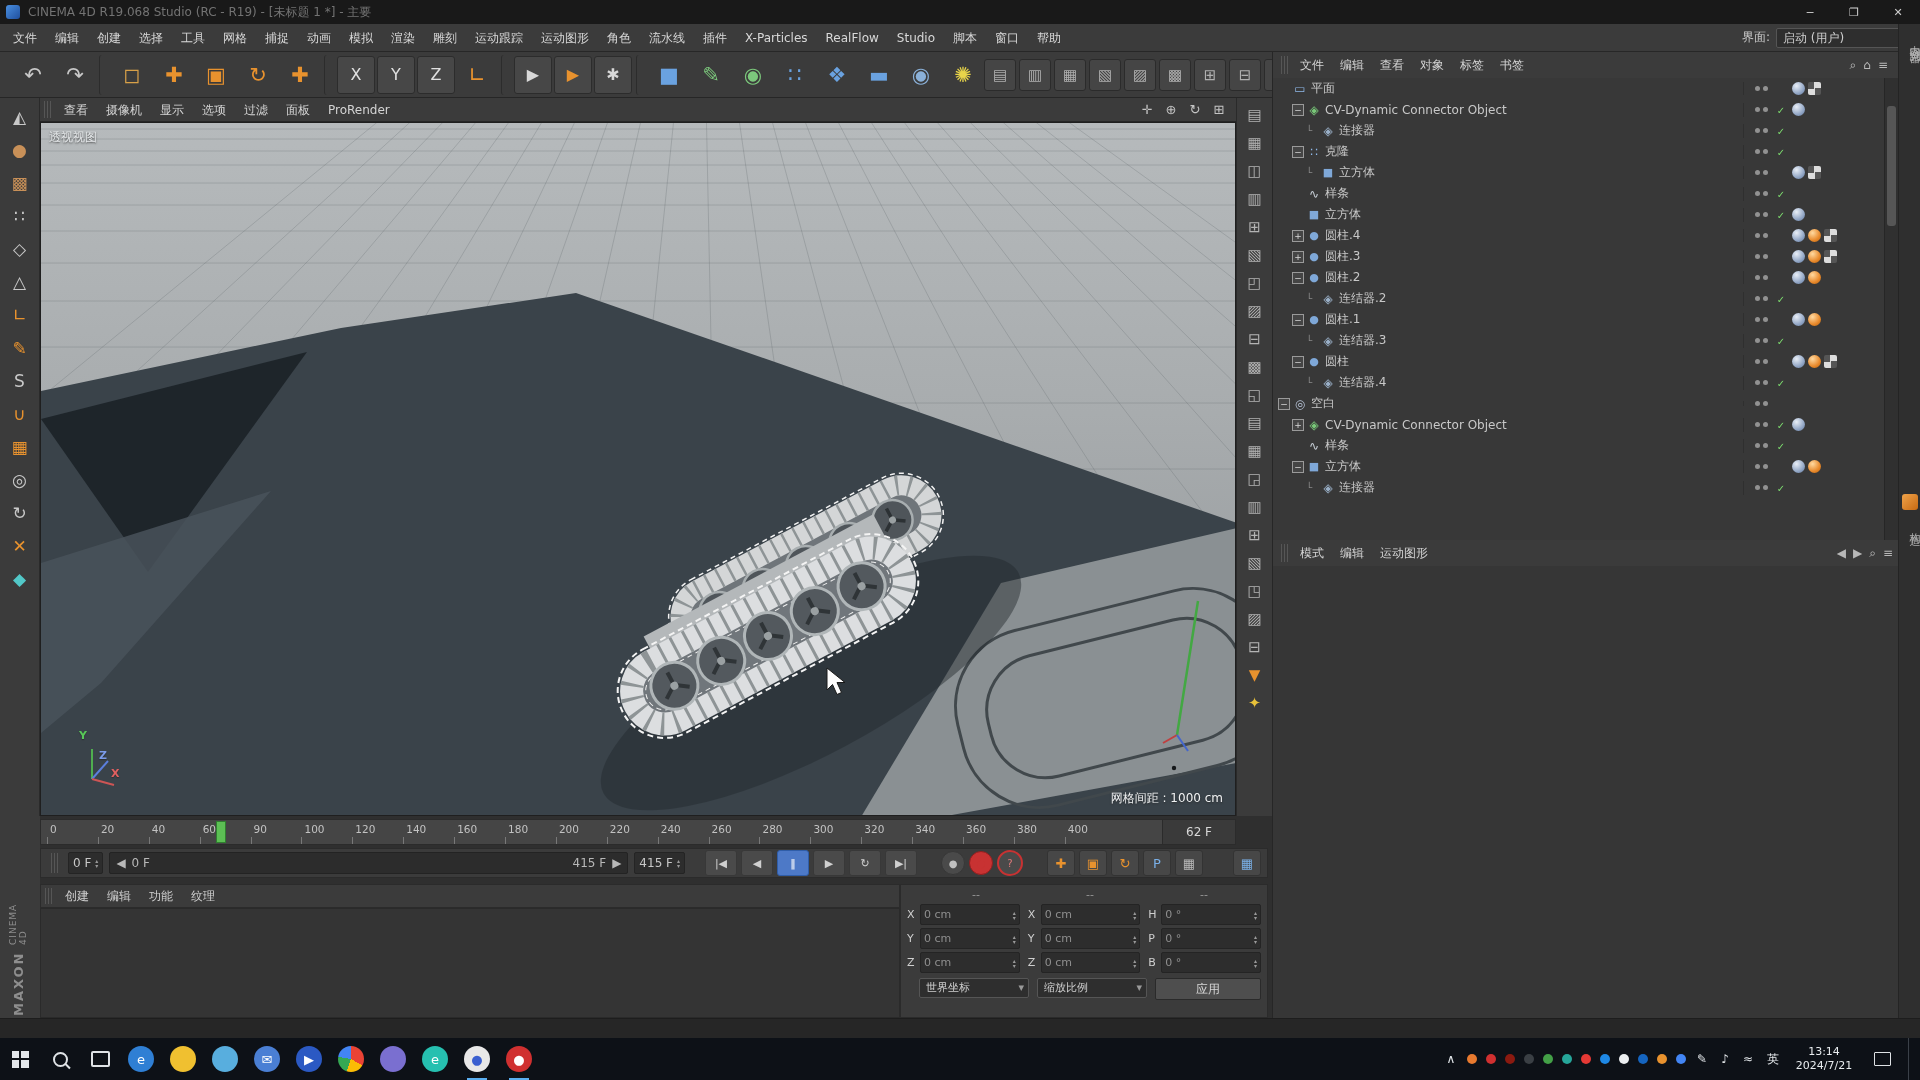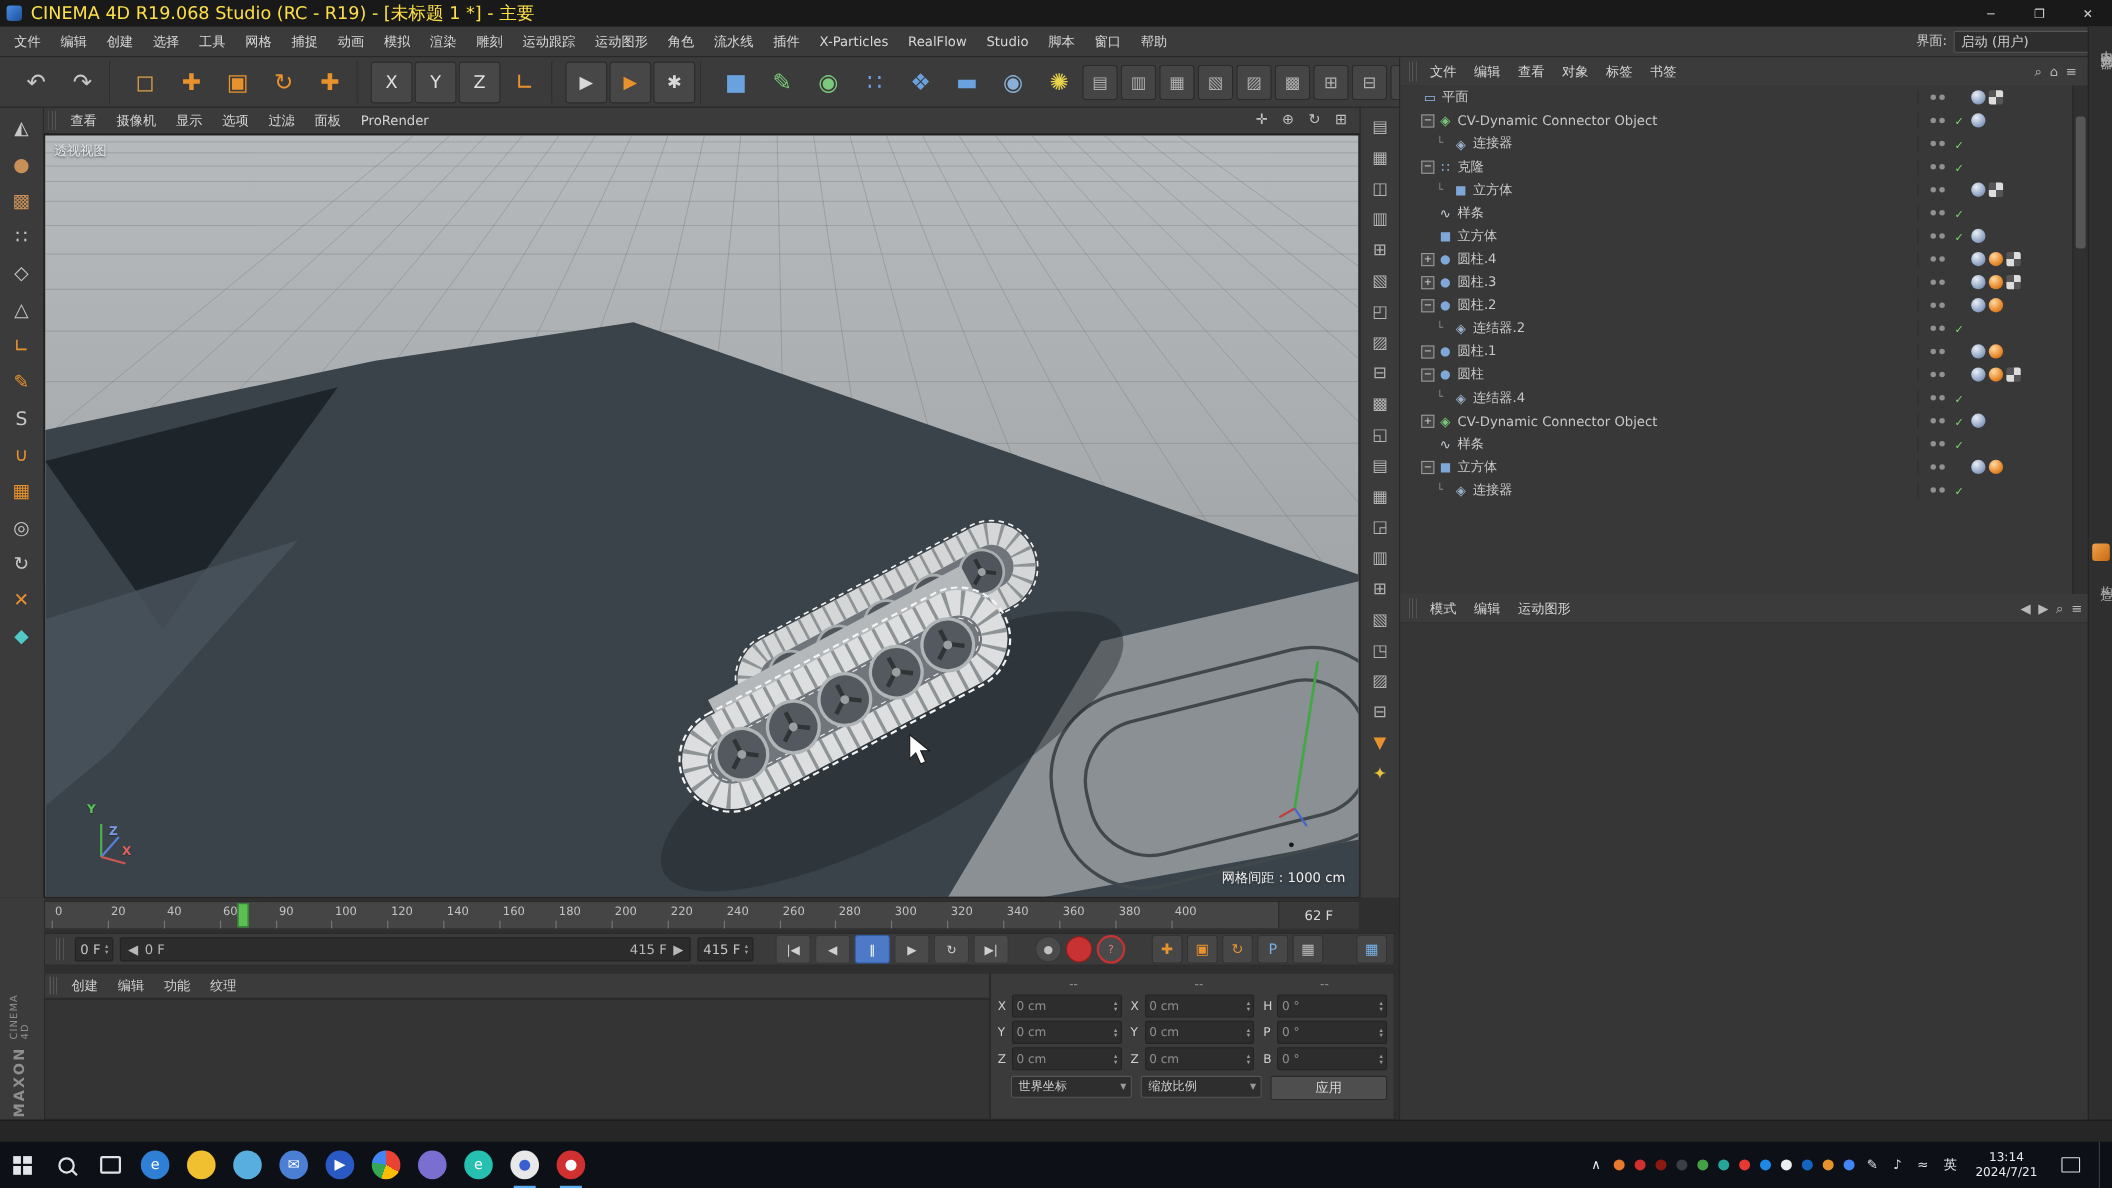--- a/index.html
+++ b/index.html
@@ -2,21 +2,21 @@
 <html><head>
 <meta charset="utf-8">
 <style>
   html,body{margin:0;padding:0;width:1920px;height:1080px;overflow:hidden;background:#2f2f2f;
     font-family:"DejaVu Sans","Liberation Sans",sans-serif;font-size:12px;color:#d0d0d0;
     -webkit-font-smoothing:antialiased;}
   i,em{font-style:normal}
   
   #titlebar{position:absolute;left:0;top:0;width:1920px;height:24px;background:#191919;display:flex;align-items:center;border-bottom:1px solid #000}
   .app-ico{width:14px;height:14px;margin:0 8px 0 6px;border-radius:3px;background:linear-gradient(135deg,#4a8fe0,#1f4f9e)}
-  #titlebar .title{color:#fde047;font-size:16px}
+  #titlebar .title{color:#737373;font-size:12px}
   .win-controls{margin-left:auto;display:flex}
   .win-controls span{width:44px;height:24px;display:flex;align-items:center;justify-content:center;color:#cfcfcf;font-size:11px}
   
   #menubar{position:absolute;left:0;top:24px;width:1920px;height:28px;background:#3b3b3b;border-bottom:1px solid #272727;display:flex;align-items:center;padding-left:4px;box-sizing:border-box}
   #menubar-items{display:flex;align-items:center;height:100%}
   #menubar-items span{padding:0 9px;line-height:28px;color:#d8d8d8;cursor:default}
   .iface-wrap{margin-left:auto;display:flex;align-items:center;gap:6px;padding-right:8px}
   .iface-wrap .lbl{color:#c8c8c8}
   .dd{background:#2e2e2e;border:1px solid #555;border-radius:2px;height:18px;line-height:18px;padding:0 18px 0 6px;position:relative;color:#cfcfcf;min-width:110px}
   .dd::after{content:"▾";position:absolute;right:4px;top:0;color:#9a9a9a}
@@ -1110,20 +1110,35 @@
             <i></i>
           </span>
           <span class="checkcol"></span>
           <span class="tags">
             <span class="tag k-phong"></span>
             <span class="tag k-dynamics"></span>
           </span>
         </span>
       </div>
       <div class="om-row">
+        <span class="indent" style="width: 28px;"></span>
+
+        <span class="treeline"></span>
+        <span class="obj-icon k-connector2"></span>
+        <span class="om-label">连结器.3</span>
+        <span class="om-right">
+          <span class="dots">
+            <i></i>
+            <i></i>
+          </span>
+          <span class="checkcol"><span class="check"></span></span>
+          <span class="tags"></span>
+        </span>
+      </div>
+      <div class="om-row">
         <span class="indent" style="width: 14px;"></span>
         <span class="expand k-minus"></span>
 
         <span class="obj-icon k-cylinder"></span>
         <span class="om-label">圆柱</span>
         <span class="om-right">
           <span class="dots">
             <i></i>
             <i></i>
           </span>
@@ -1140,20 +1155,35 @@
 
         <span class="treeline"></span>
         <span class="obj-icon k-connector2"></span>
         <span class="om-label">连结器.4</span>
         <span class="om-right">
           <span class="dots">
             <i></i>
             <i></i>
           </span>
           <span class="checkcol"><span class="check"></span></span>
+          <span class="tags"></span>
+        </span>
+      </div>
+      <div class="om-row">
+        <span class="indent" style="width: 0px;"></span>
+        <span class="expand k-minus"></span>
+
+        <span class="obj-icon k-null"></span>
+        <span class="om-label">空白</span>
+        <span class="om-right">
+          <span class="dots">
+            <i></i>
+            <i></i>
+          </span>
+          <span class="checkcol"></span>
           <span class="tags"></span>
         </span>
       </div>
       <div class="om-row">
         <span class="indent" style="width: 14px;"></span>
         <span class="expand k-plus"></span>
 
         <span class="obj-icon k-connector"></span>
         <span class="om-label">CV-Dynamic Connector Object</span>
         <span class="om-right">

